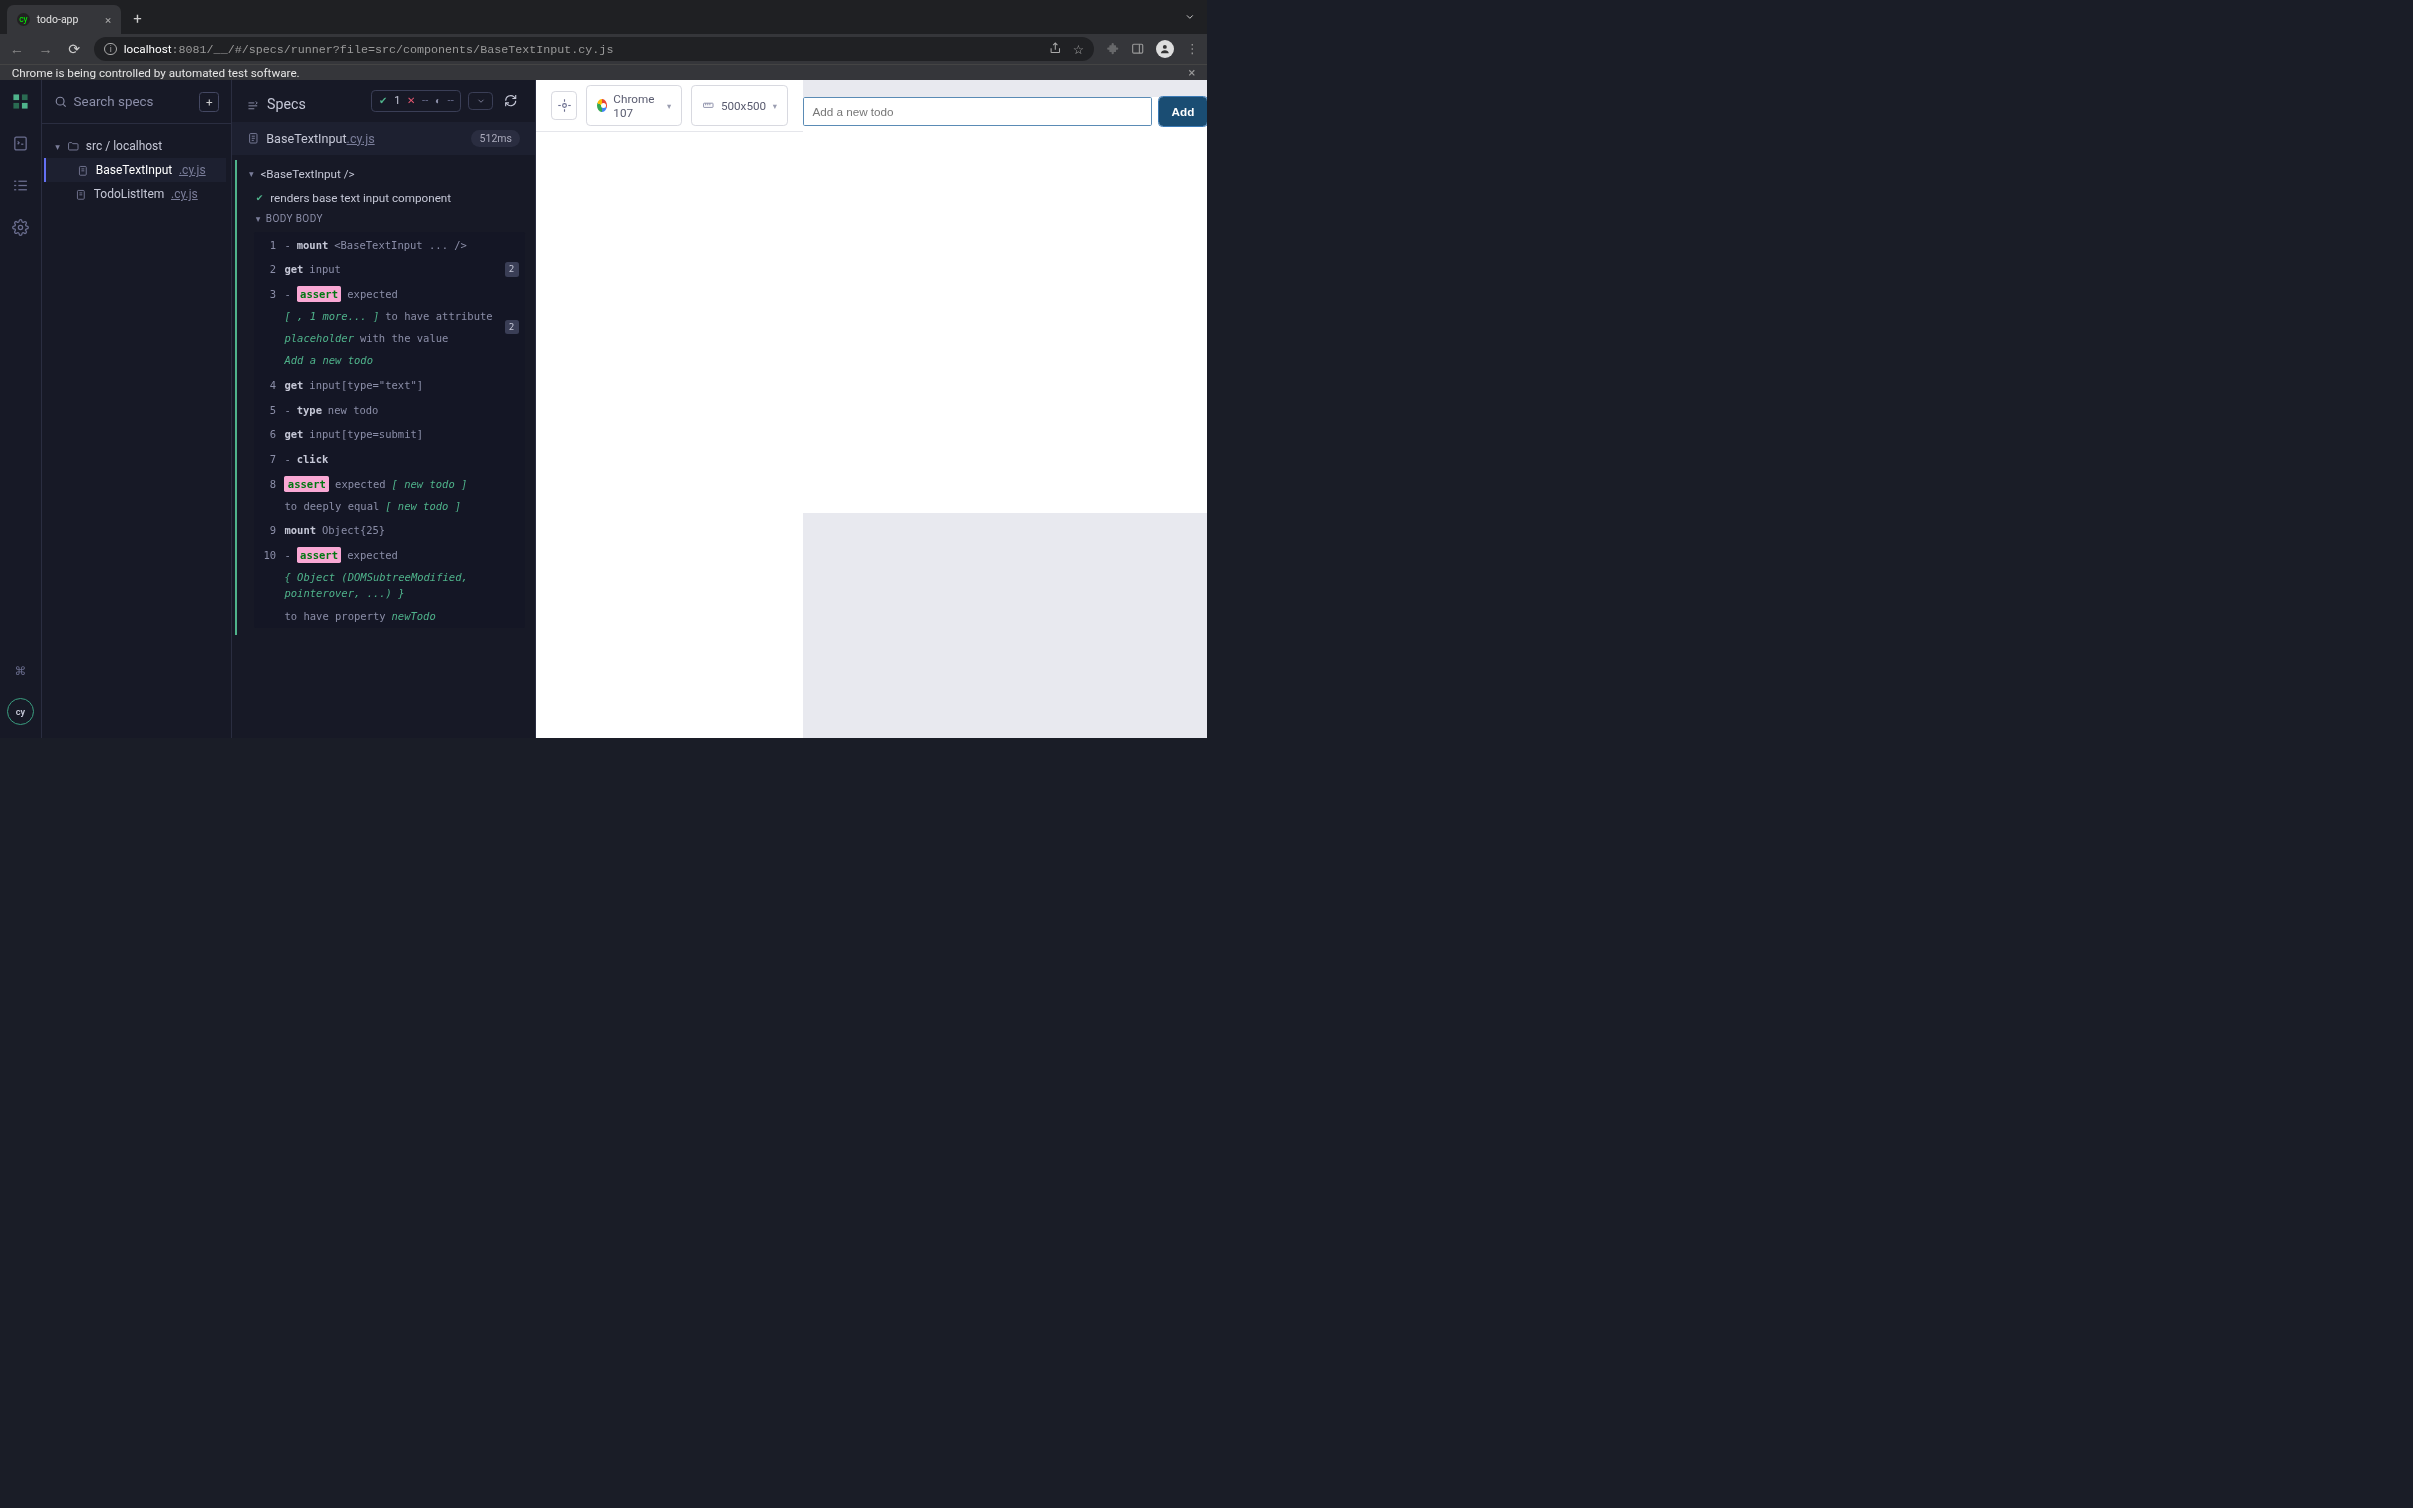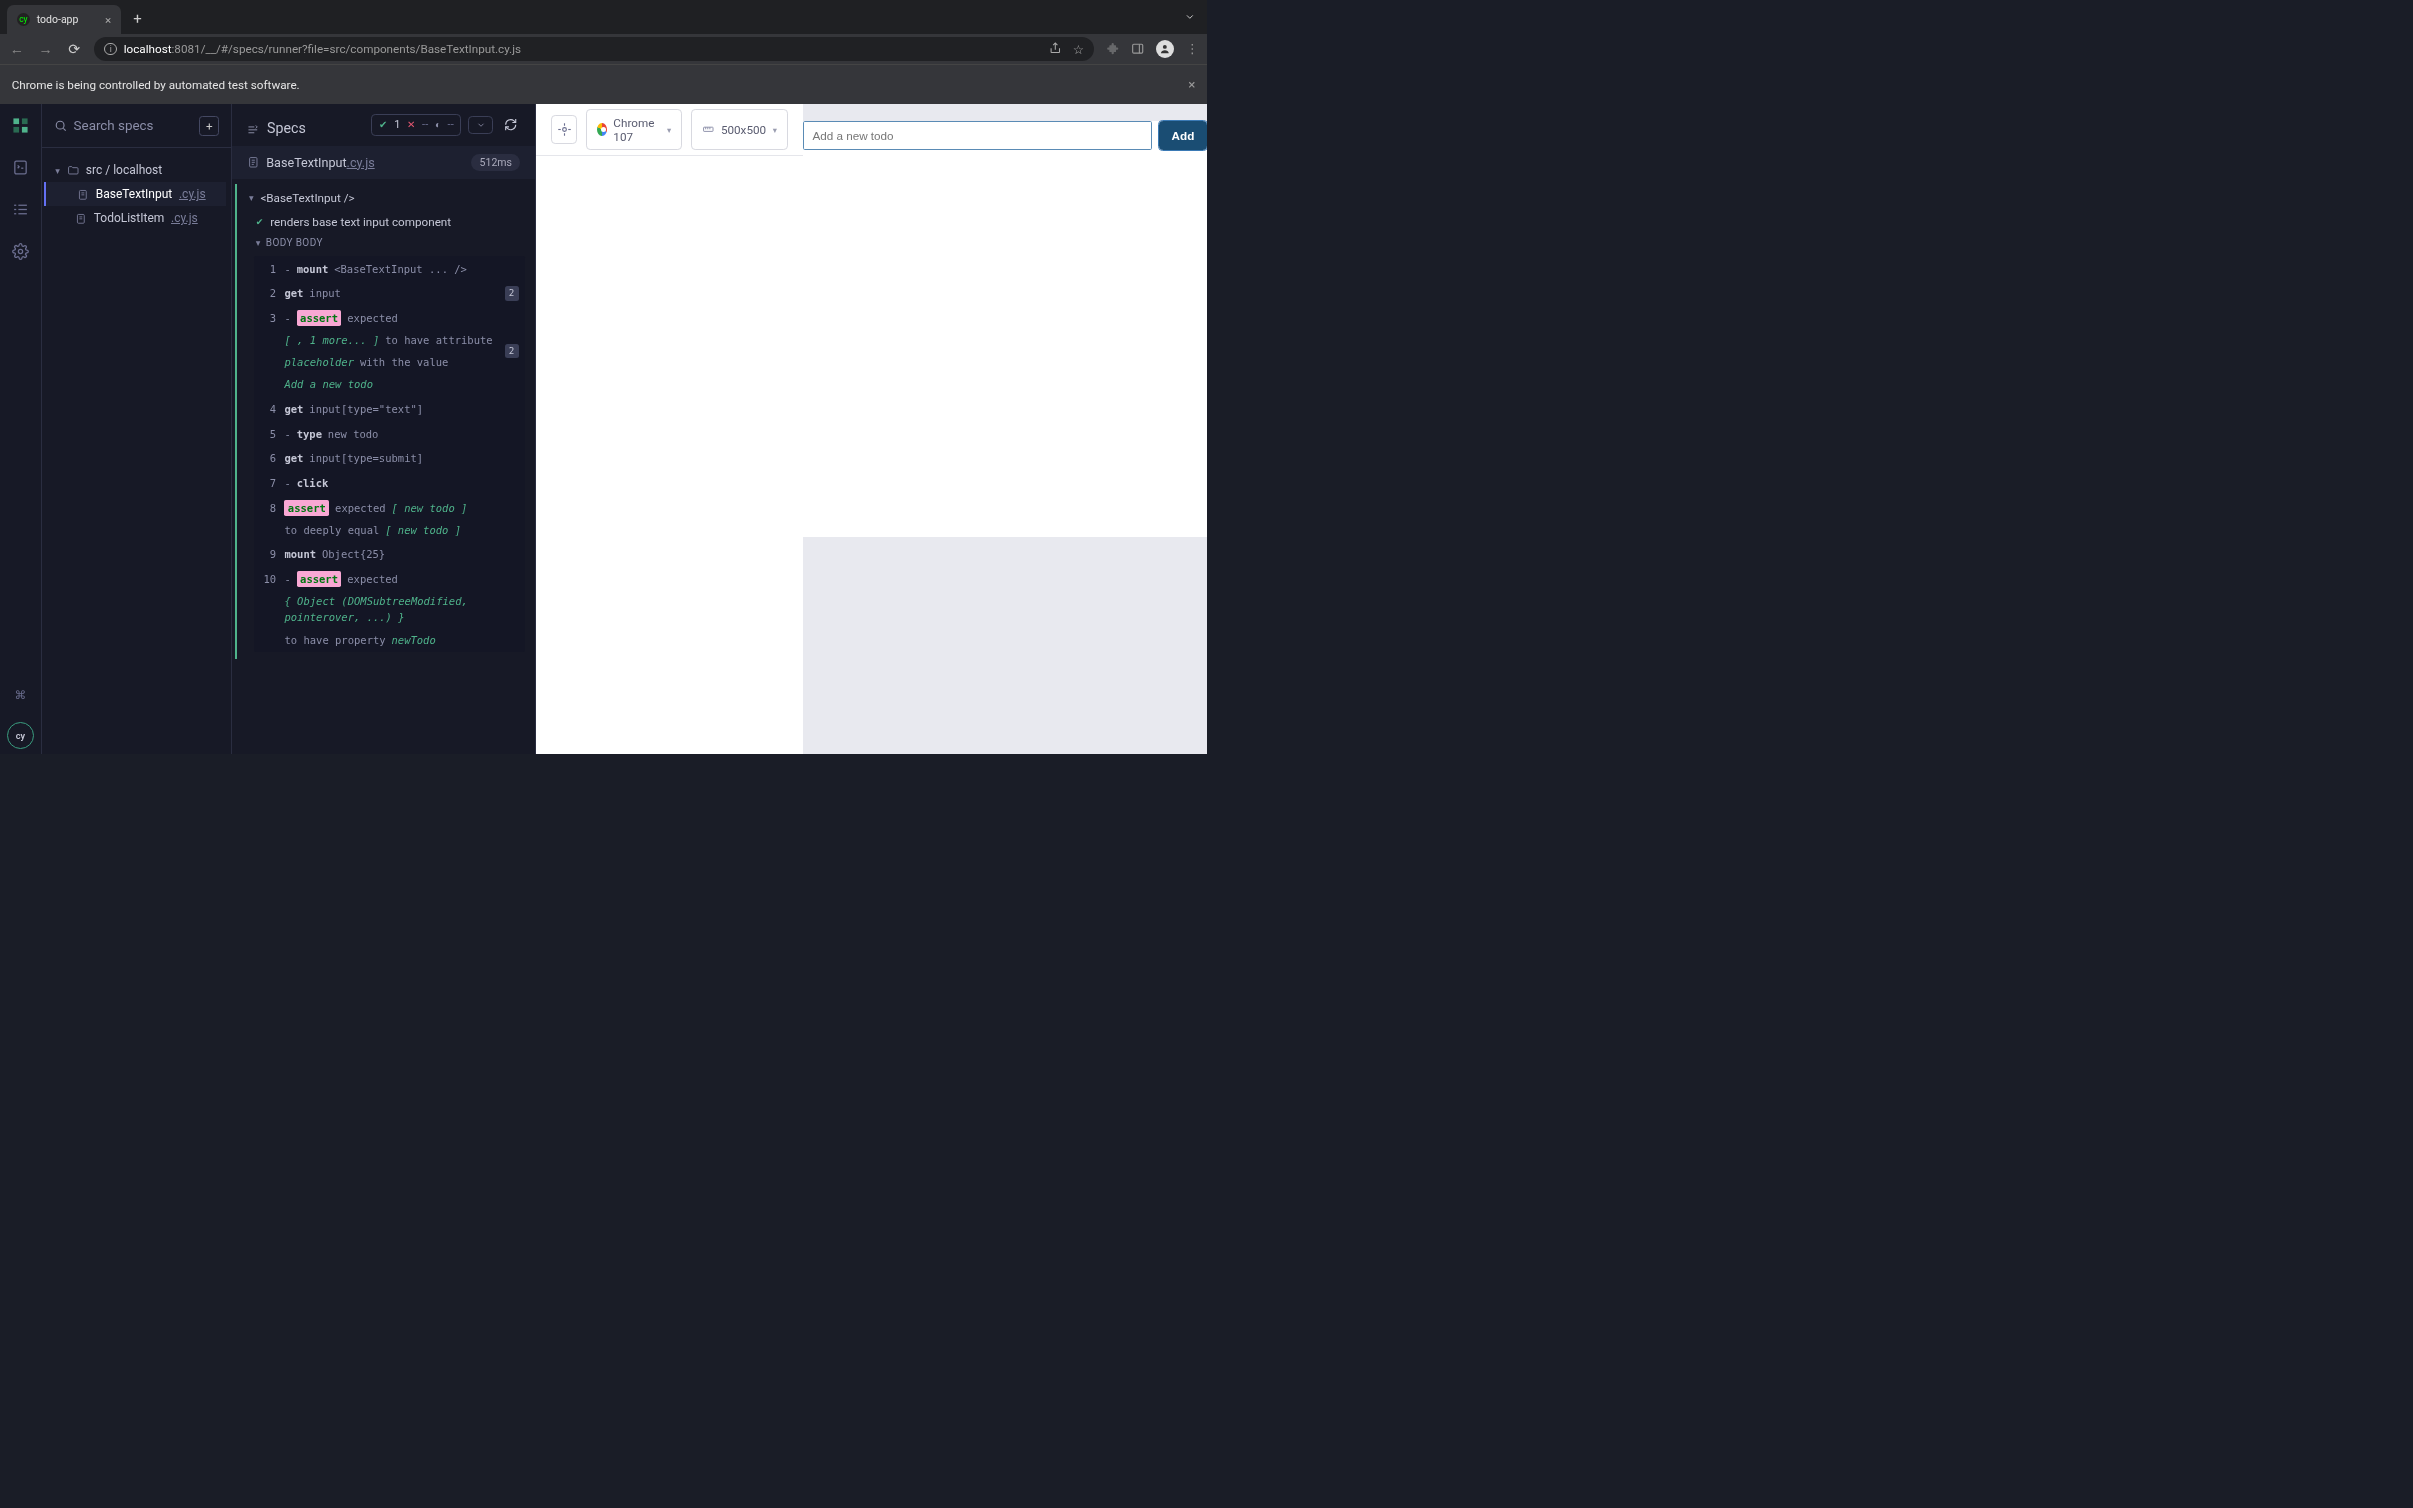--- a/index.html
+++ b/index.html
@@ -27,26 +27,26 @@
 .new-tab { color: #ccc; font-size: 15px; padding: 0 8.4px; cursor: pointer; margin-top:3.4px;}
 .tab-bar-right { margin-left: auto; padding-right: 11.7px; color: #ccc;}
 
 .url-bar-row { display: flex; align-items: center; height: 30px; background: #35363a; padding: 0 8.4px; gap: 11.7px;}
 .nav-btn { color: #888; font-size: 14.2px; width: 17px; text-align:center; cursor:pointer;}
 .nav-btn.enabled { color: #ccc; }
 .url-bar { flex: 1; background: #202124; border-radius: 15px; height: 23.5px; display: flex; align-items: center; padding: 0 10px; gap: 6.7px; color: #ccc; font-size: 11.7px;}
 .url-info-icon { color: #aaa; font-size: 11px; border: 1.3px solid #aaa; border-radius: 50%; width: 12.6px; height:12.6px; display:flex; align-items:center; justify-content:center; font-size:8.4px;}
 .url-text { flex: 1; white-space: nowrap; }
 .url-text .host { color: #fff; }
-.url-text .path { color: #9a9a9a; }
+.url-text .path { color: #9a9a9a; font-family: Liberation Mono, monospace; }
 .url-actions { display:flex; gap:11.7px; color:#aaa; font-size:12.6px; }
 .browser-actions { display:flex; gap:11.7px; color:#999; font-size:12.6px; align-items:center;}
 .avatar-circle { width:18.4px; height:18.4px; border-radius:50%; background:#ddd; display:flex; align-items:center; justify-content:center; color:#222; font-size:11px;}
 
-.info-bar { background: #35363a; color: #e5e5e5; height: 40px; display: flex; align-items: center; padding: 0 11.7px; font-size: 11.7px; border-top: 0.8px solid #444;}
+.info-bar { background: #35363a; color: #e5e5e5; height: 16px; display: flex; align-items: center; padding: 0 11.7px; font-size: 11.7px; border-top: 0.8px solid #444;}
 .info-bar .close-x { margin-left:auto; color:#999; cursor:pointer; font-size:13.4px;}
 
 
 .app { display: flex; height: calc(754px - 34px - 30px - 32px); background: #1a1d27;}
 
 
 .icon-rail { width: 50px; background: #171926; display: flex; flex-direction: column; align-items: center; padding-top: 11.7px; gap: 22px; border-right: 0.8px solid #2a2d40;}
 .rail-icon { width: 20px; height: 20px; color: #6b6e8f; display:flex; align-items:center; justify-content:center; cursor:pointer;}
 .rail-icon.cy-logo { color: #4fb38b; }
 .rail-bottom { margin-top: auto; margin-bottom: 13.4px; display:flex; flex-direction:column; gap:17px; align-items:center;}

